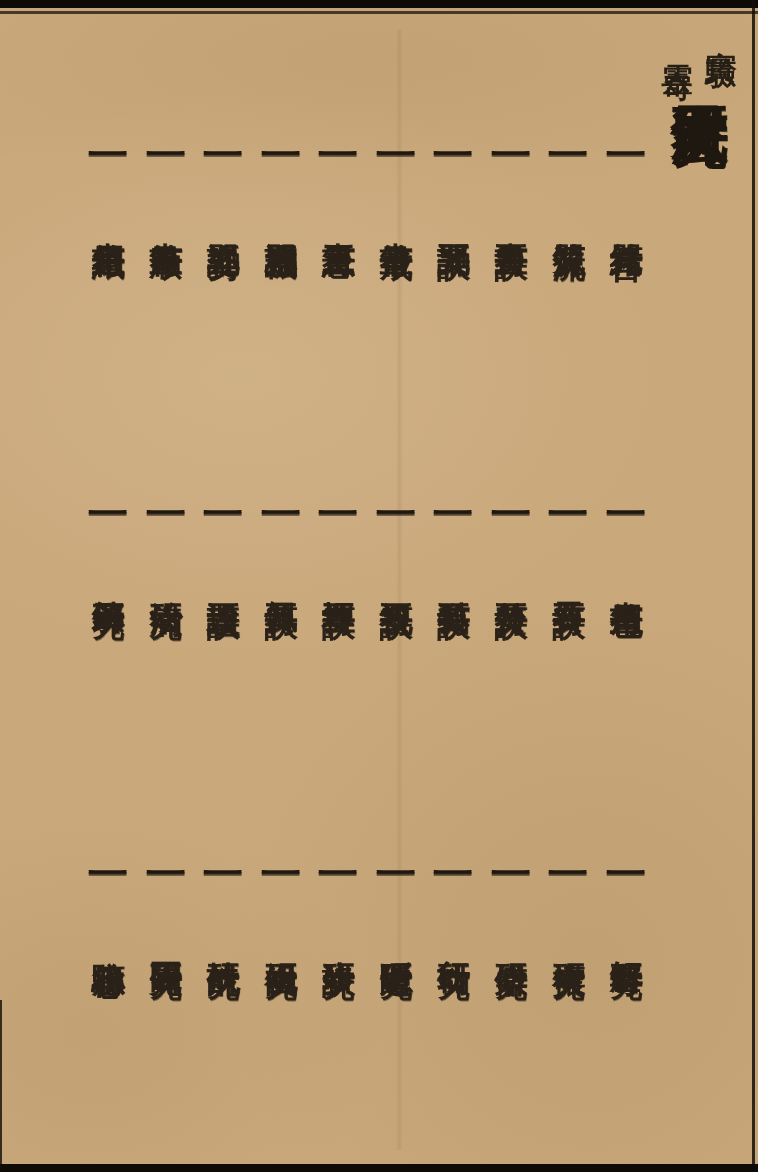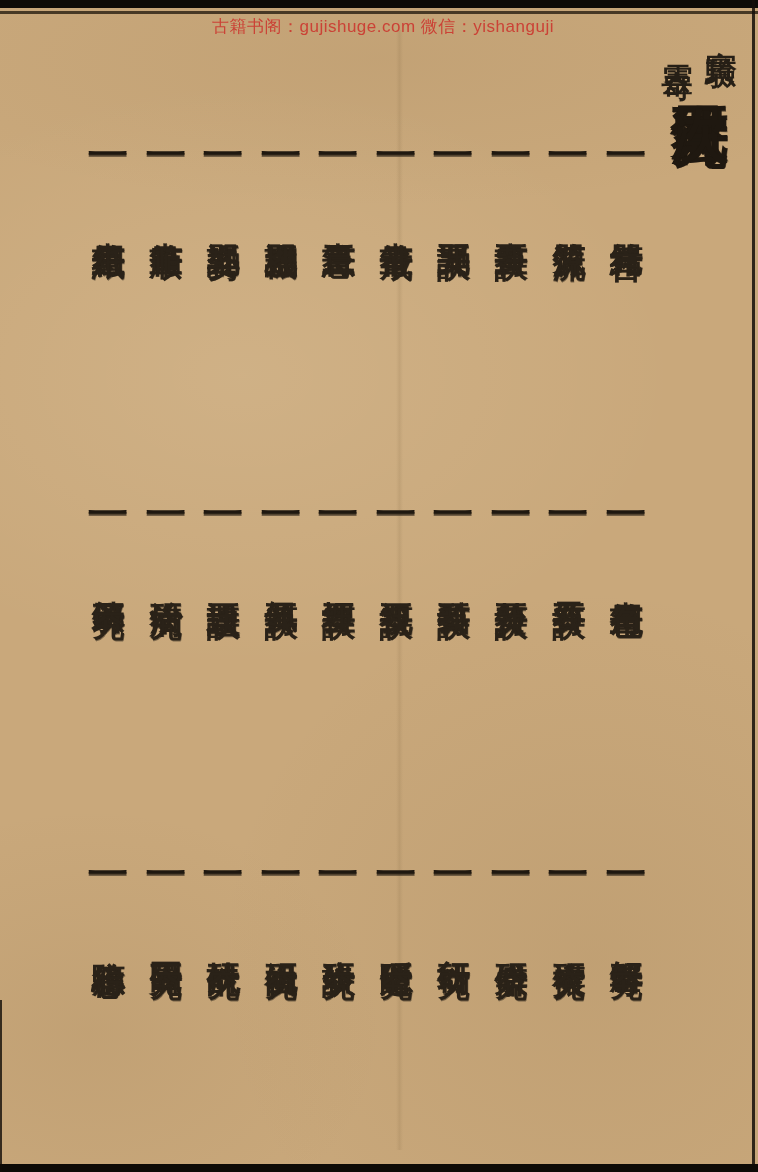--- a/index.html
+++ b/index.html
@@ -57,21 +57,20 @@
                  line-height:1; letter-spacing:1.5px; color:#2a2218;
                  text-shadow:0.4px 0.4px 0 rgba(42,34,24,0.5); }
 </style>
 </head>
 <body>
 
 <div class="page">
 
   <div class="crease"></div>
 
-  <div class="watermark">古籍书阁：gujishuge.com 微信：yishanguji</div>
 
   <div class="title-block">
     <div class="subtitles">
       <div class="subtitle">實驗</div>
       <div class="subtitle subtitle-left">靈奇</div>
     </div>
     <div class="page-title">符咒研究法目次</div>
   </div>
 
   <div class="toc-section sec-0">

